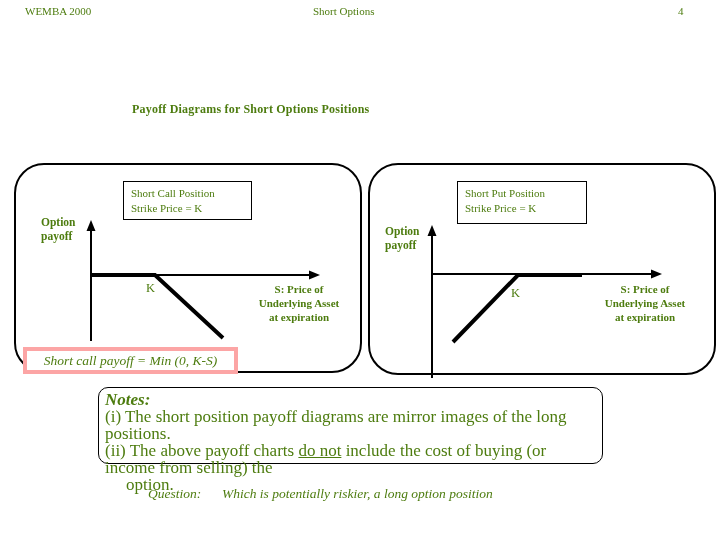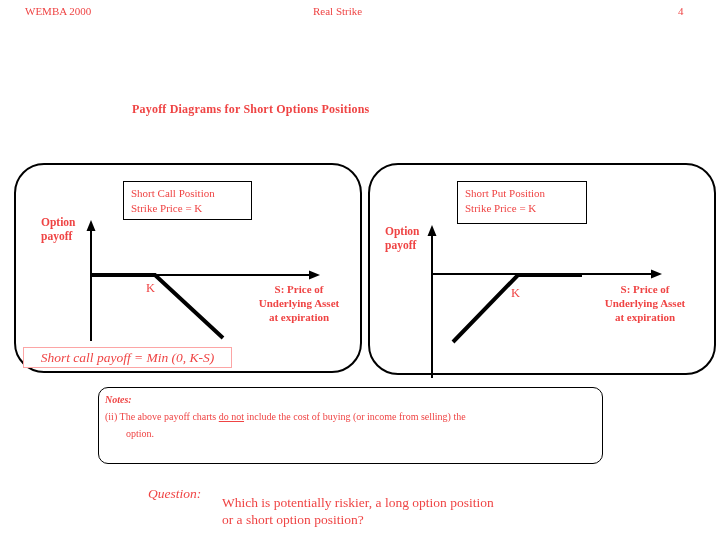--- a/index.html
+++ b/index.html
@@ -2,21 +2,21 @@
 <html><head>
 <meta charset="utf-8">
 <style>
   html, body { margin: 0; padding: 0; background: #888; }
   .slide {
     position: relative;
     width: 720px;
     height: 540px;
     background: #ffffff;
     font-family: "Liberation Serif", serif;
-    color: #ef4444;
+    color: #4d7c0f;
     overflow: hidden;
   }
   .abs { position: absolute; }
   .hdr { font-size: 11px; top: 5px; }
   .slide-title {
     left: 132px; top: 102px;
     font-size: 12px; font-weight: bold;
     letter-spacing: 0.2px;
     white-space: nowrap;
   }
@@ -49,62 +49,62 @@
   .strike-call { left: 146px; top: 282px; }
   .strike-put  { left: 511px; top: 287px; }
   .xaxis-label {
     width: 100px;
     text-align: center;
     font-size: 11px; font-weight: bold; line-height: 14px;
   }
   .xaxis-call { left: 249px; top: 282px; }
   .xaxis-put  { left: 595px; top: 282px; }
   .formula {
-    border: 1px solid #fca5a5;
+    border: 4px solid #fca5a5;
     background: #fff;
     font-style: italic;
     font-size: 13.5px;
     text-align: center;
     white-space: nowrap;
   }
   .formula-call { left: 23px; top: 347px; width: 207px; height: 19px; line-height: 19px; }
   .formula-put  { left: 492px; top: 346px; width: 202px; height: 23px; line-height: 23px; }
   .diagram-svg {
     left: 0; top: 0;
     pointer-events: none;
   }
   .notes-box {
     left: 98px; top: 387px; width: 505px; height: 77px;
     border: 1.5px solid #000;
     border-radius: 10px;
     background: #fff;
-    font-size: 10px;
+    font-size: 17px;
     line-height: 17px;
     padding: 3px 5px 0 6px;
     box-sizing: border-box;
   }
   .notes-heading { font-weight: bold; font-style: italic; }
   .notes-indent { margin-left: 21px; }
   .u { text-decoration: underline; }
   .q-label {
     left: 148px; top: 486px;
     font-size: 13.5px; font-weight: normal; font-style: italic;
     white-space: nowrap;
   }
-  .q-line { font-size: 13.5px; white-space: nowrap; margin-top: 9px; }
+  .q-line { font-size: 13.5px; font-style: italic; white-space: nowrap; }
   .q-line1 { left: 222px; top: 486px; }
   .q-line2 { left: 222px; top: 503px; }
 </style>
 </head>
 <body>
 
 <div class="slide">
 
   <div class="abs hdr" style="left:25px;">WEMBA 2000</div>
-  <div class="abs hdr" style="left:313px;">Real Strike</div>
+  <div class="abs hdr" style="left:313px;">Short Options</div>
   <div class="abs hdr" style="left:678px;">4</div>
 
   <div class="abs slide-title">Payoff Diagrams for Short Options Positions</div>
 
   <div class="abs panel panel-call"></div>
   <div class="abs panel panel-put"></div>
 
   <div class="abs titlebox titlebox-call">
     <div>Short Call Position</div>
     <div>Strike Price = K</div>
@@ -146,21 +146,21 @@
 
     <line x1="432" y1="234" x2="432" y2="378" stroke="#000" stroke-width="2"></line>
     <polygon points="432,225 427.5,236 436.5,236" fill="#000"></polygon>
     <line x1="432" y1="274" x2="653" y2="274" stroke="#000" stroke-width="2"></line>
     <polygon points="662,274 651,269.5 651,278.5" fill="#000"></polygon>
     <polyline points="453,342 518,275 582,275" fill="none" stroke="#000" stroke-width="4"></polyline>
   </svg>
 
   <div class="abs notes-box">
     <div class="notes-heading">Notes:</div>
+    <div>(i) The short position payoff diagrams are mirror images of the long positions.</div>
     <div><span>(ii) The above payoff charts </span><span class="u">do not</span><span> include the cost of buying (or income from selling) the</span></div>
     <div class="notes-indent">option.</div>
   </div>
 
   <div class="abs q-label">Question:</div>
   <div class="abs q-line q-line1">Which is potentially riskier, a long option position</div>
-  <div class="abs q-line q-line2">or a short option position?</div>
 
 </div>
 
 </body></html>

